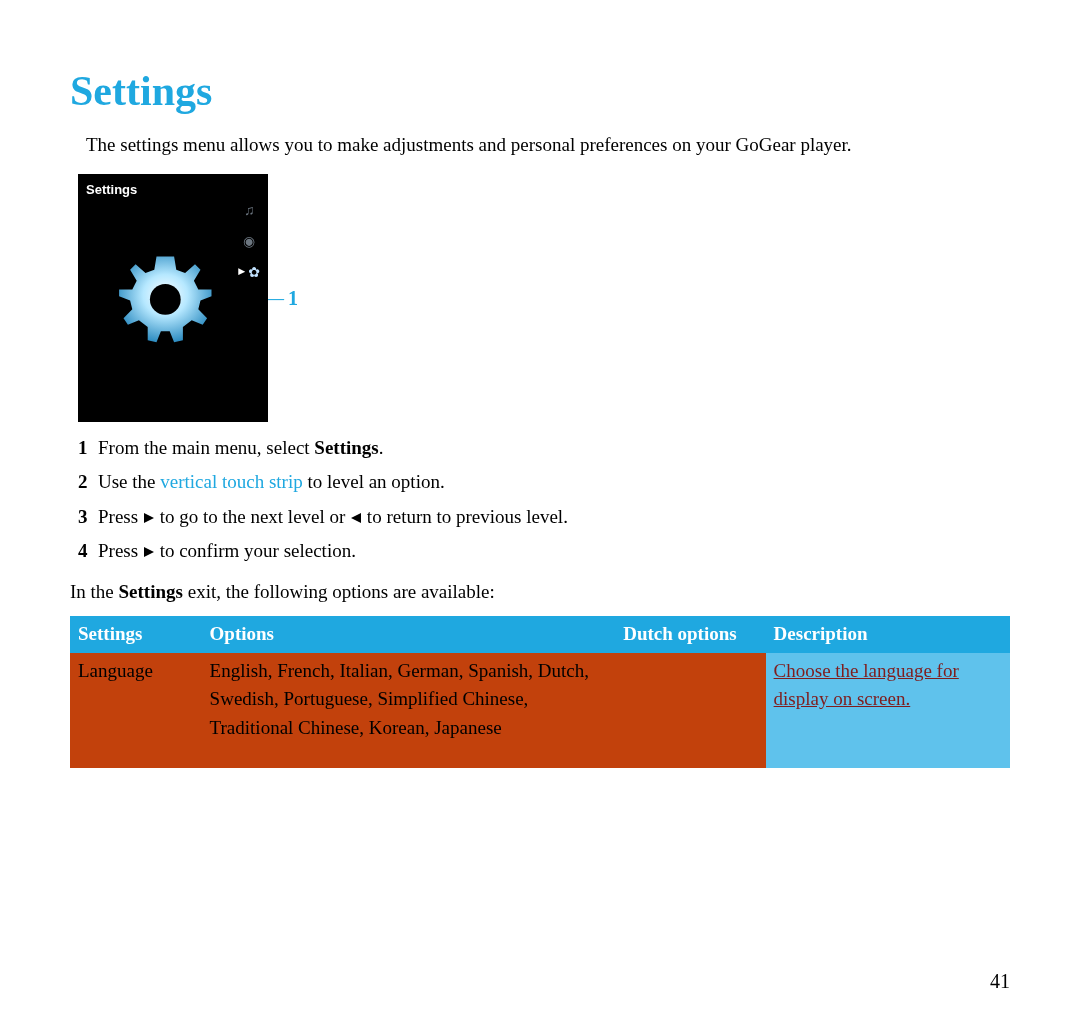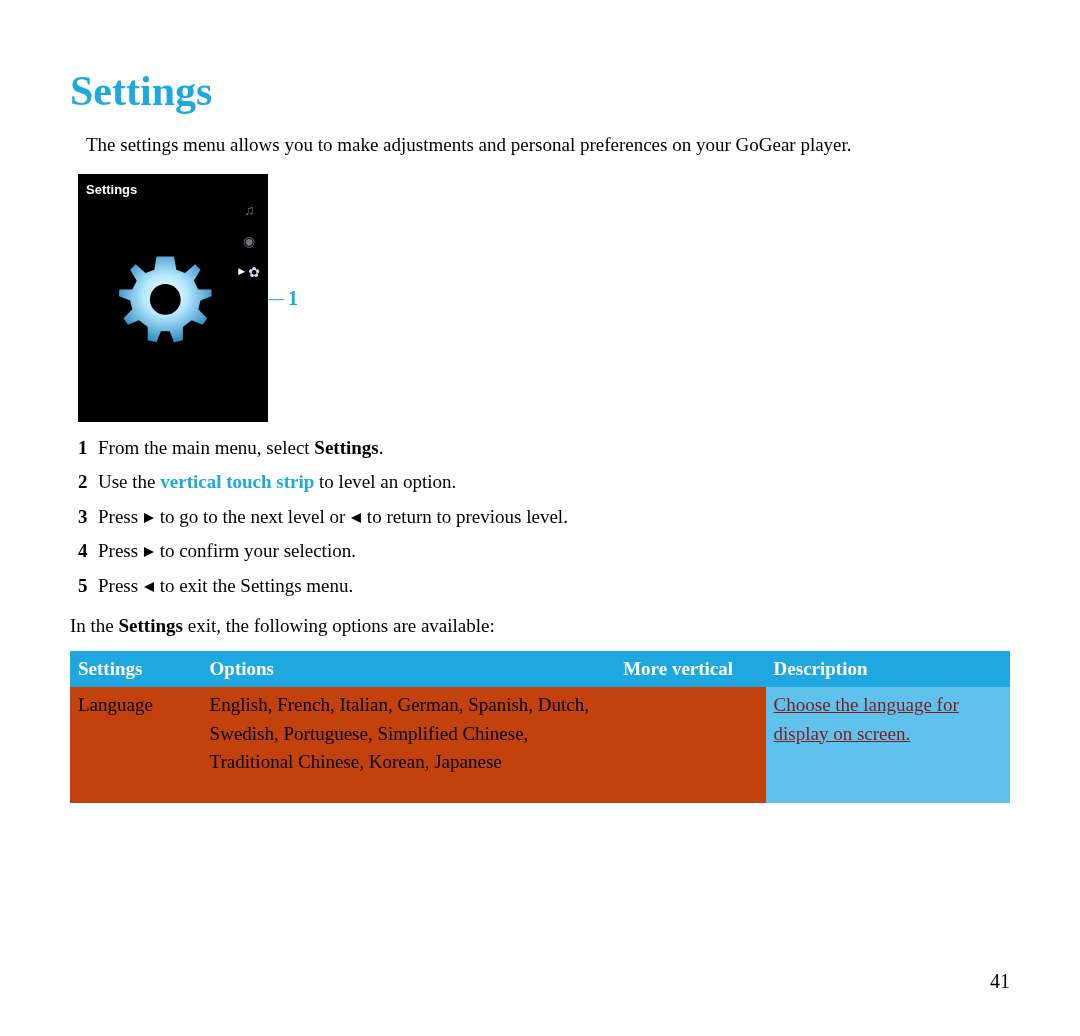--- a/index.html
+++ b/index.html
@@ -78,21 +78,21 @@
   }
   ol.steps li {
     margin: 6px 0;
     padding-left: 0;
   }
   ol.steps .n {
     font-weight: bold;
     display: inline-block;
     width: 20px;
   }
-  .link { color: #1FA8E0; font-weight: bold; }
+  .link { color: #1FA8E0; }
   .bold { font-weight: bold; }
   .tri-inline {
     display: inline-block;
     vertical-align: -1px;
   }
   .after-steps { margin: 12px 0 10px 0; }
   table.opts {
     border-collapse: collapse;
     width: 100%;
     margin-top: 6px;
@@ -163,41 +163,38 @@
   <li><span class="n">1</span><span>From the main menu, select </span><span class="bold">Settings</span><span>.</span></li>
   <li><span class="n">2</span><span>Use the </span><span class="link">vertical touch strip</span><span> to level an option.</span></li>
   <li><span class="n">3</span><span>Press </span><svg class="tri-inline" width="12" height="12">
         <polygon points="1,1 11,6 1,11" fill="#000"></polygon>
       </svg><span> to go to the next level or </span><svg class="tri-inline" width="12" height="12">
         <polygon points="11,1 1,6 11,11" fill="#000"></polygon>
       </svg><span> to return to previous level.</span></li>
   <li><span class="n">4</span><span>Press </span><svg class="tri-inline" width="12" height="12">
         <polygon points="1,1 11,6 1,11" fill="#000"></polygon>
       </svg><span> to confirm your selection.</span></li>
-  <li><span class="n">5</span><span>Press </span><svg class="tri-inline" width="12" height="12">
-        <polygon points="11,1 1,6 11,11" fill="#000"></polygon>
-      </svg><span> to exit the Settings menu.</span></li>
 </ol>
 
 <p class="after-steps">
   <span>In the </span><span class="bold">Settings</span><span> exit, the following options are available:</span>
 </p>
 
 <table class="opts">
   <colgroup>
     <col style="width:14%">
       <col style="width:44%">
       <col style="width:16%">
       <col style="width:26%">
   </colgroup>
   <tbody>
       <tr>
     <th>Settings</th>
     <th>Options</th>
-    <th>More vertical</th>
+    <th>Dutch options</th>
     <th>Description</th>
   </tr>
   <tr>
     <td class="c0">Language</td>
     <td class="c1">English, French, Italian, German, Spanish, Dutch, Swedish, Portuguese, Simplified Chinese, Traditional Chinese, Korean, Japanese</td>
     <td class="c2"></td>
     <td class="c3">Choose the language for display on screen.</td>
   </tr>
 </tbody>
   </table>

